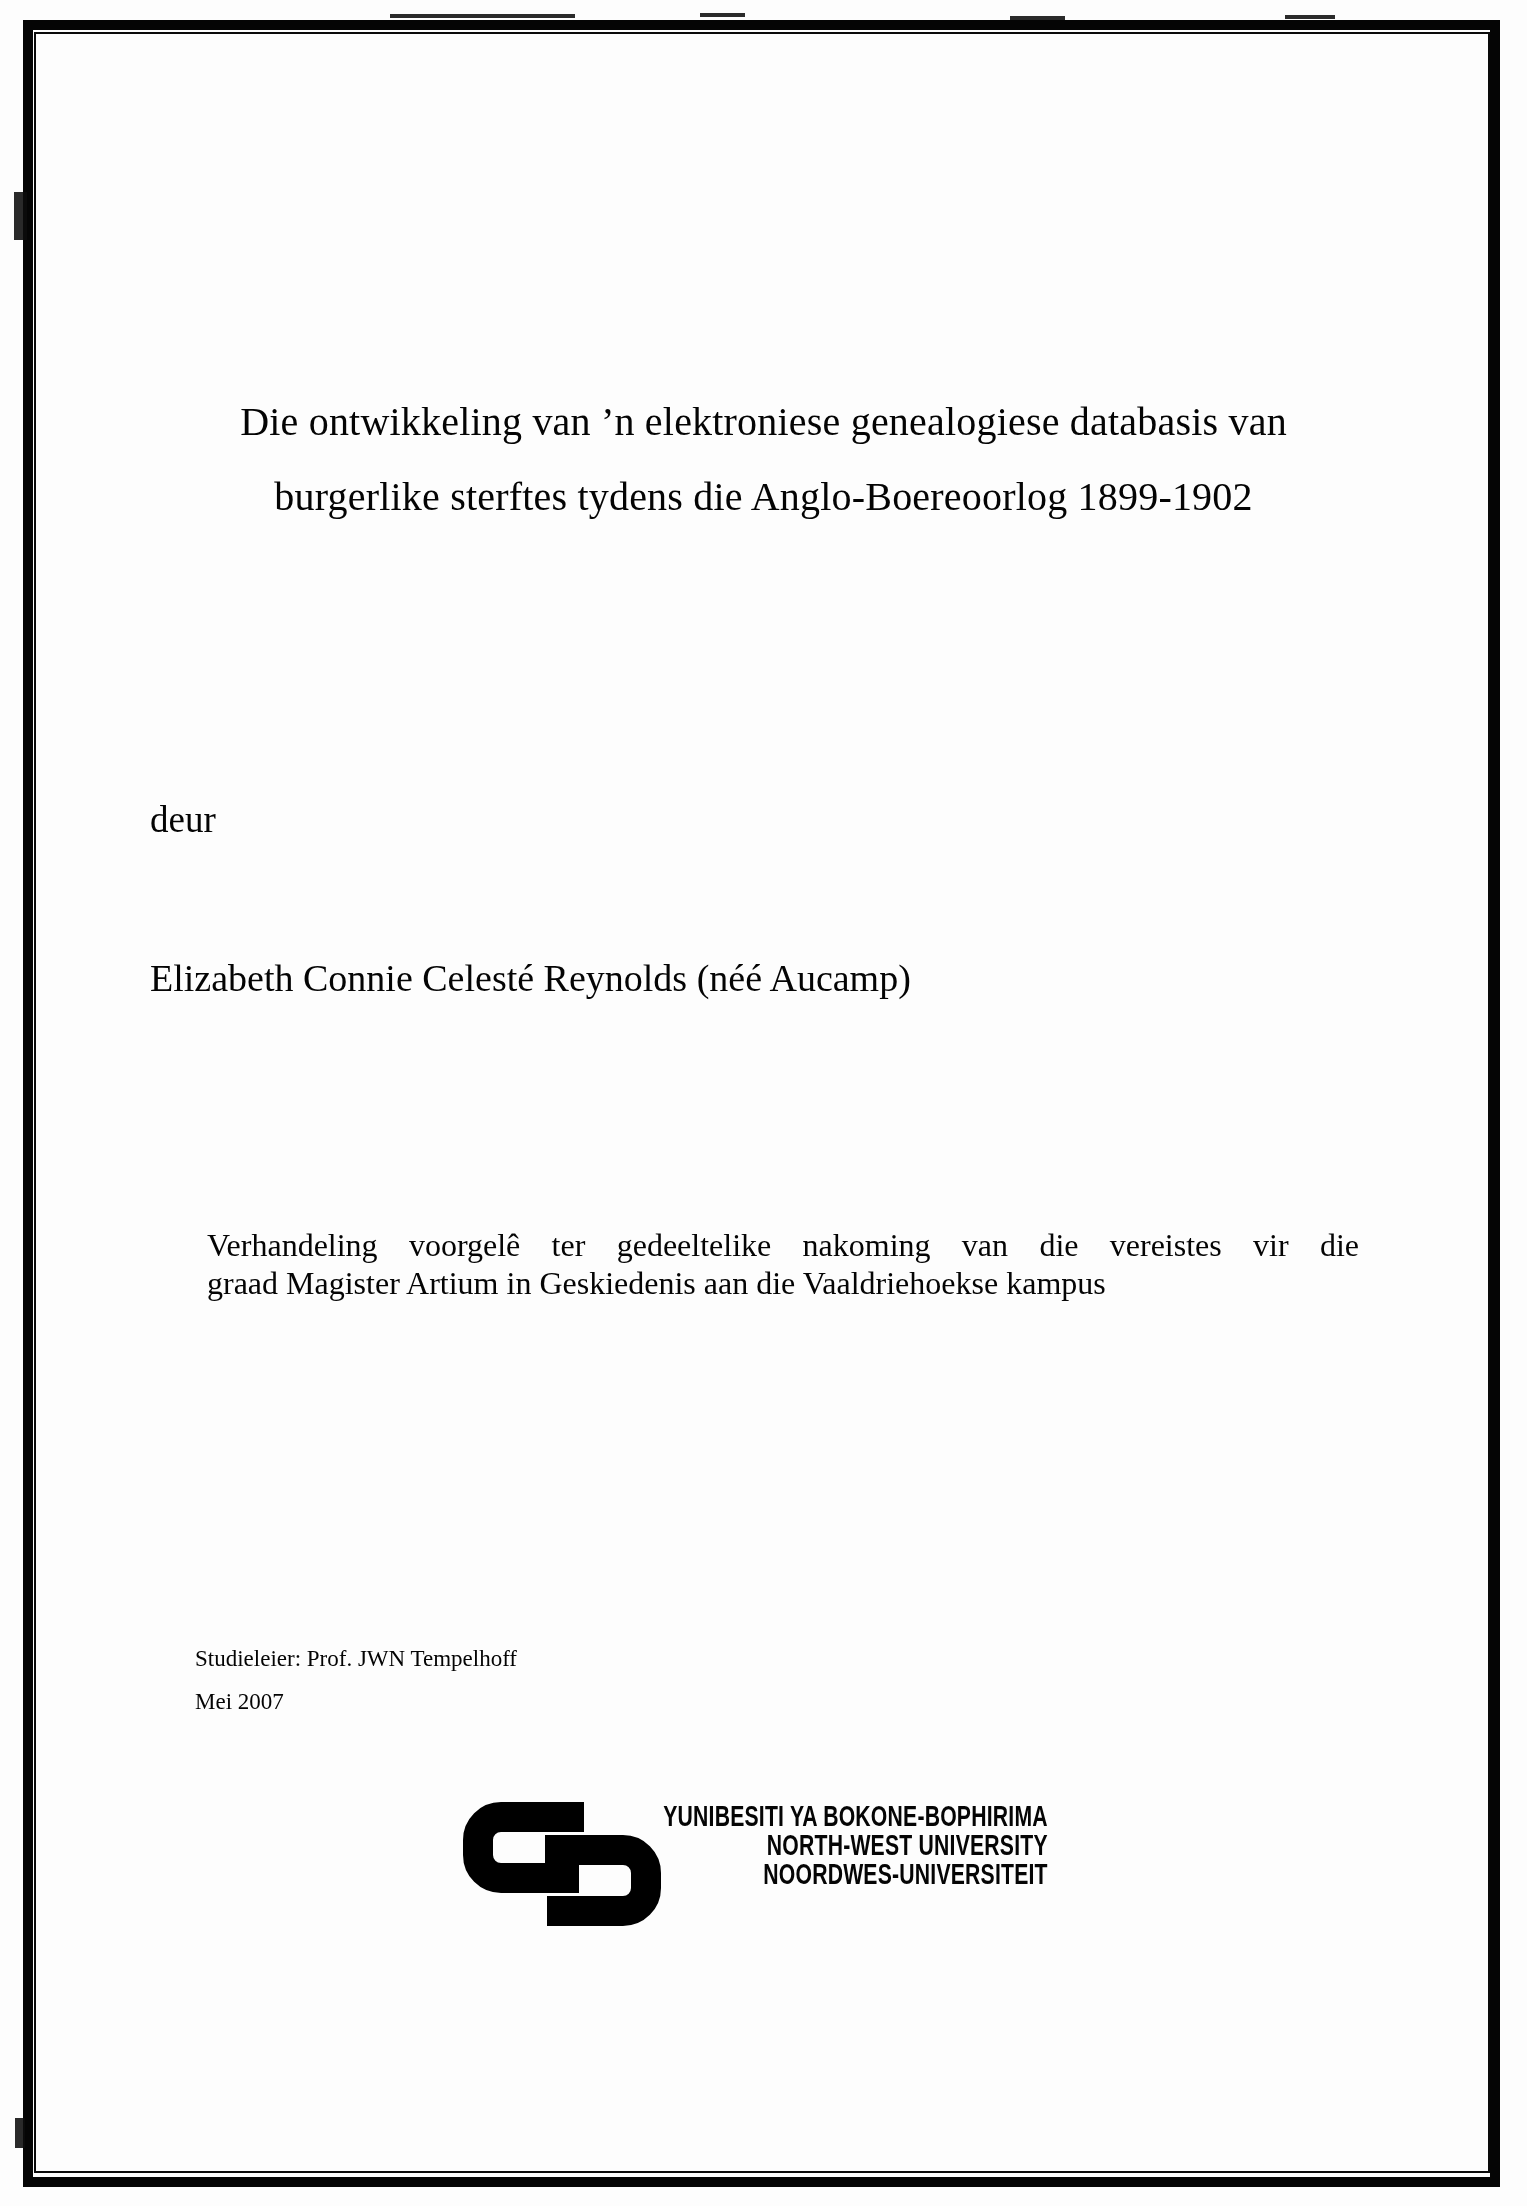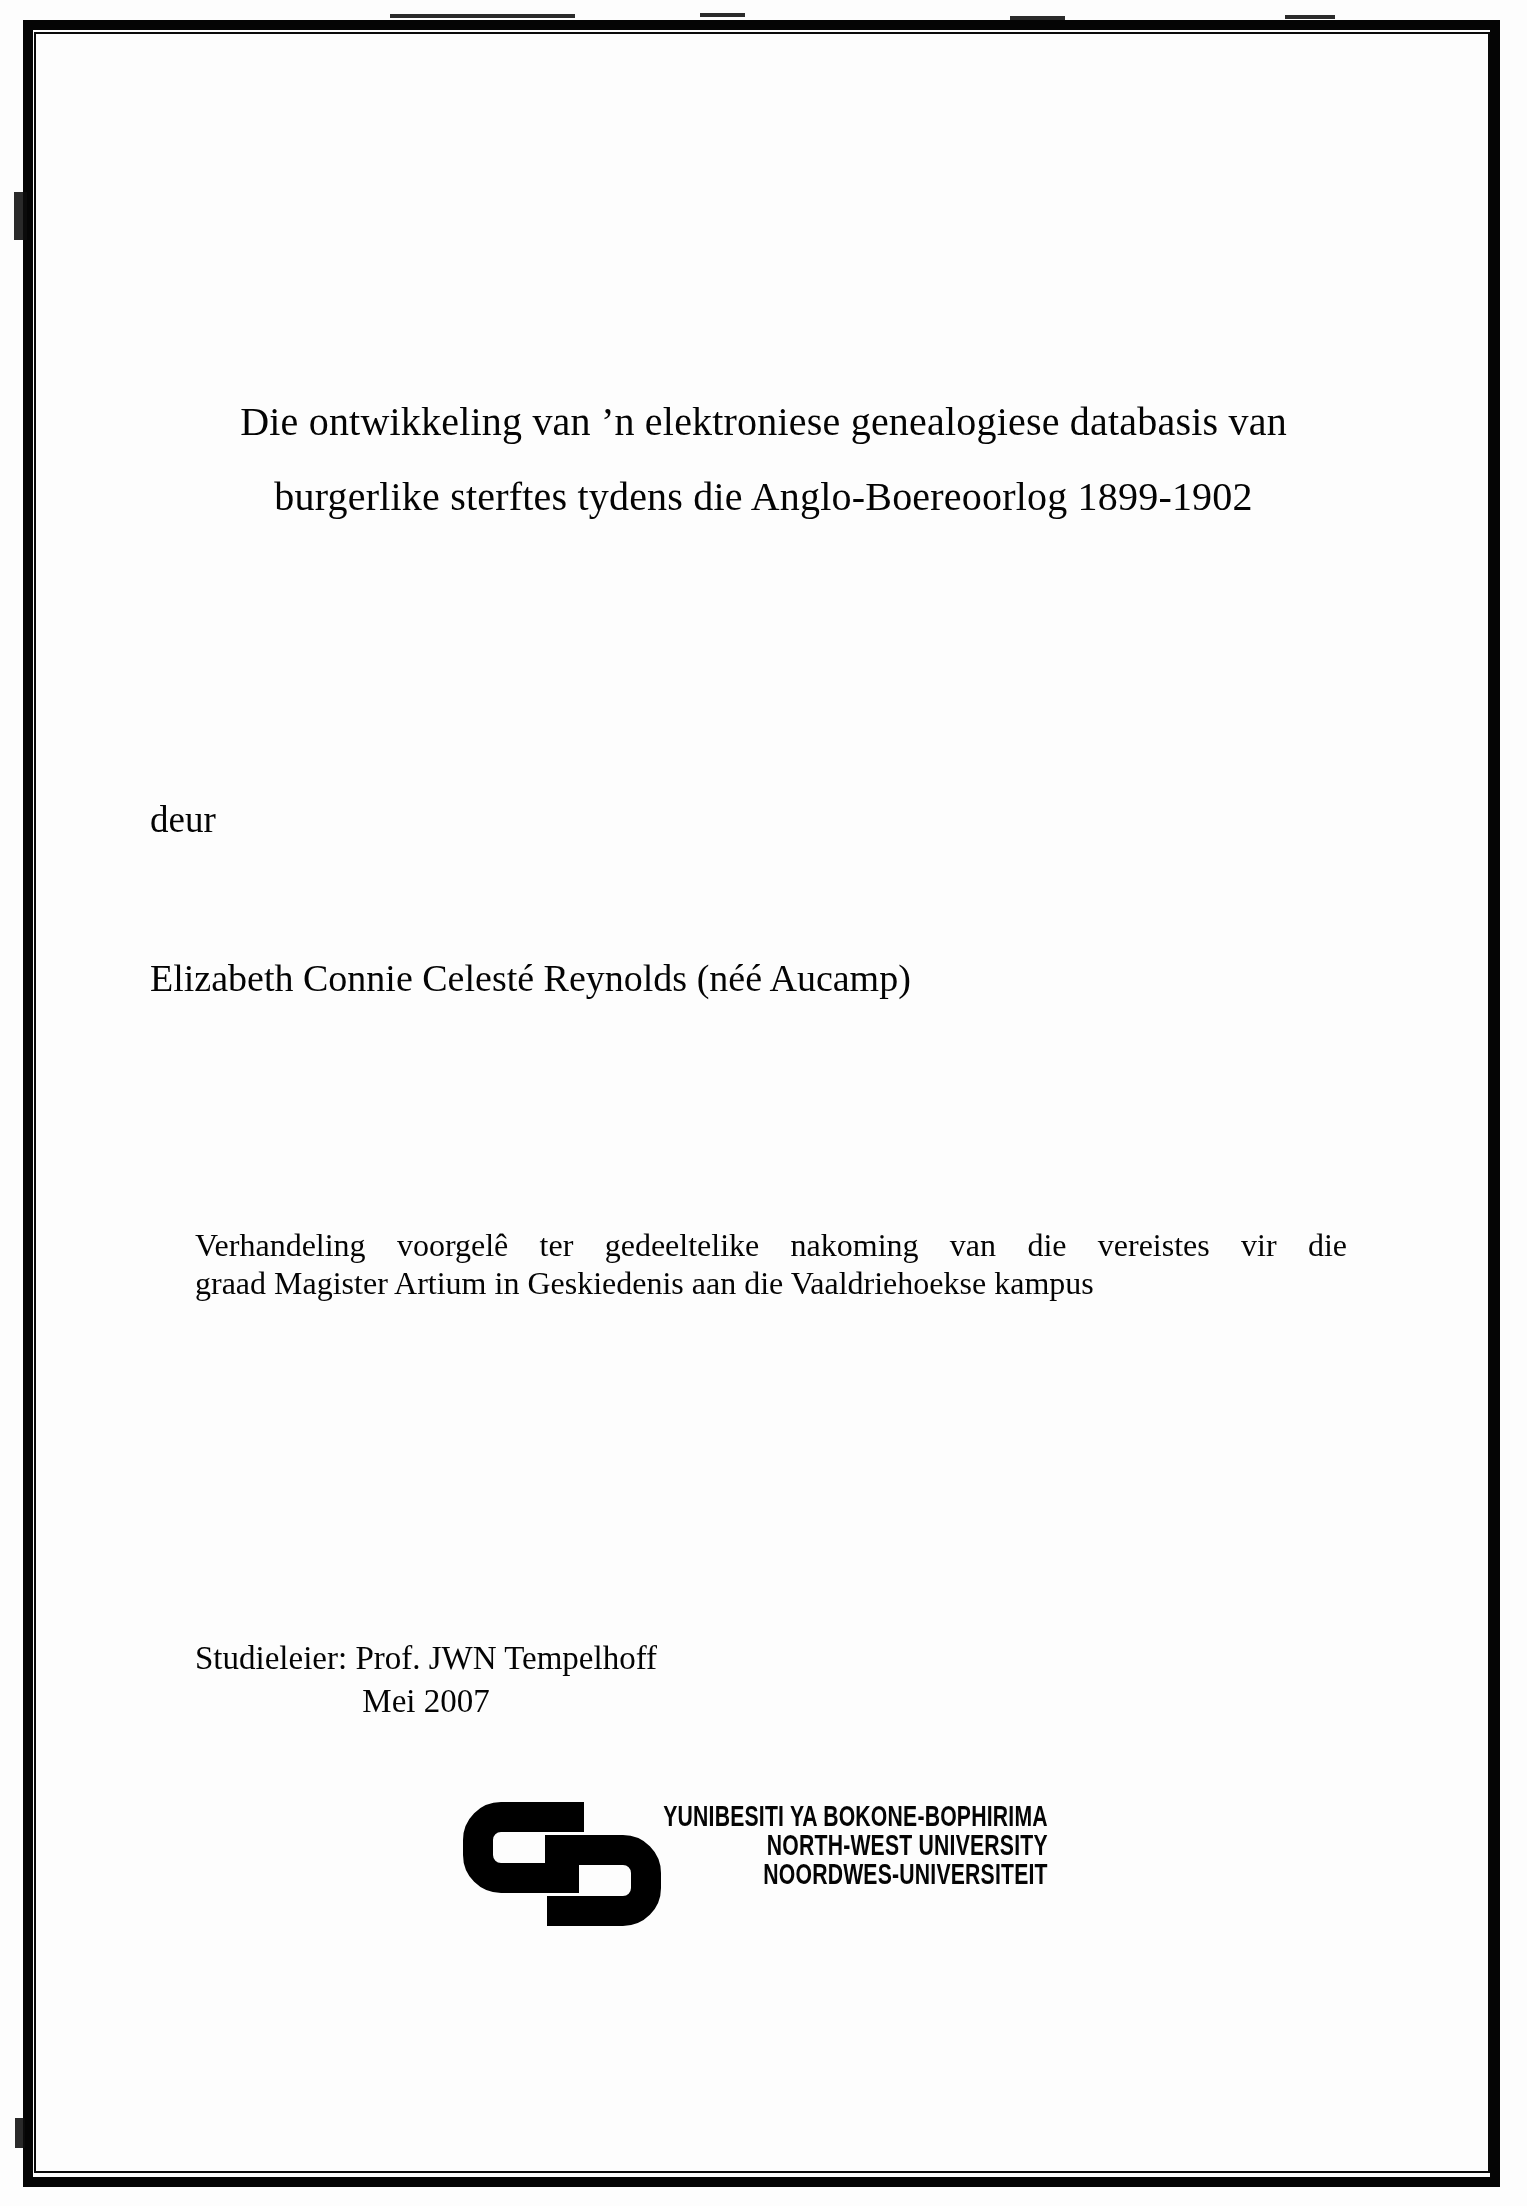--- a/index.html
+++ b/index.html
@@ -55,36 +55,35 @@
 
   .author {
     position: absolute;
     left: 150px; right: 150px; top: 956px;
     font-size: 38px;
     line-height: 44px;
   }
 
   .statement {
     position: absolute;
-    left: 195px; width: 1152px; top: 1226px;
+    left: 207px; width: 1152px; top: 1226px;
     font-size: 32px;
     line-height: 38px;
   }
   .statement .justified {
     text-align: justify;
     text-align-last: justify;
   }
   .italic { }
 
   .supervisor-block {
     position: absolute;
     left: 195px; top: 1637px;
-    font-size: 33px;
+    font-size: 23px;
     line-height: 43px;
-    text-align: center;
   }
 
   .logo-mark {
     position: absolute;
     left: 463px; top: 1802px;
     width: 200px; height: 125px;
   }
 
   .logo-text {
     position: absolute;

